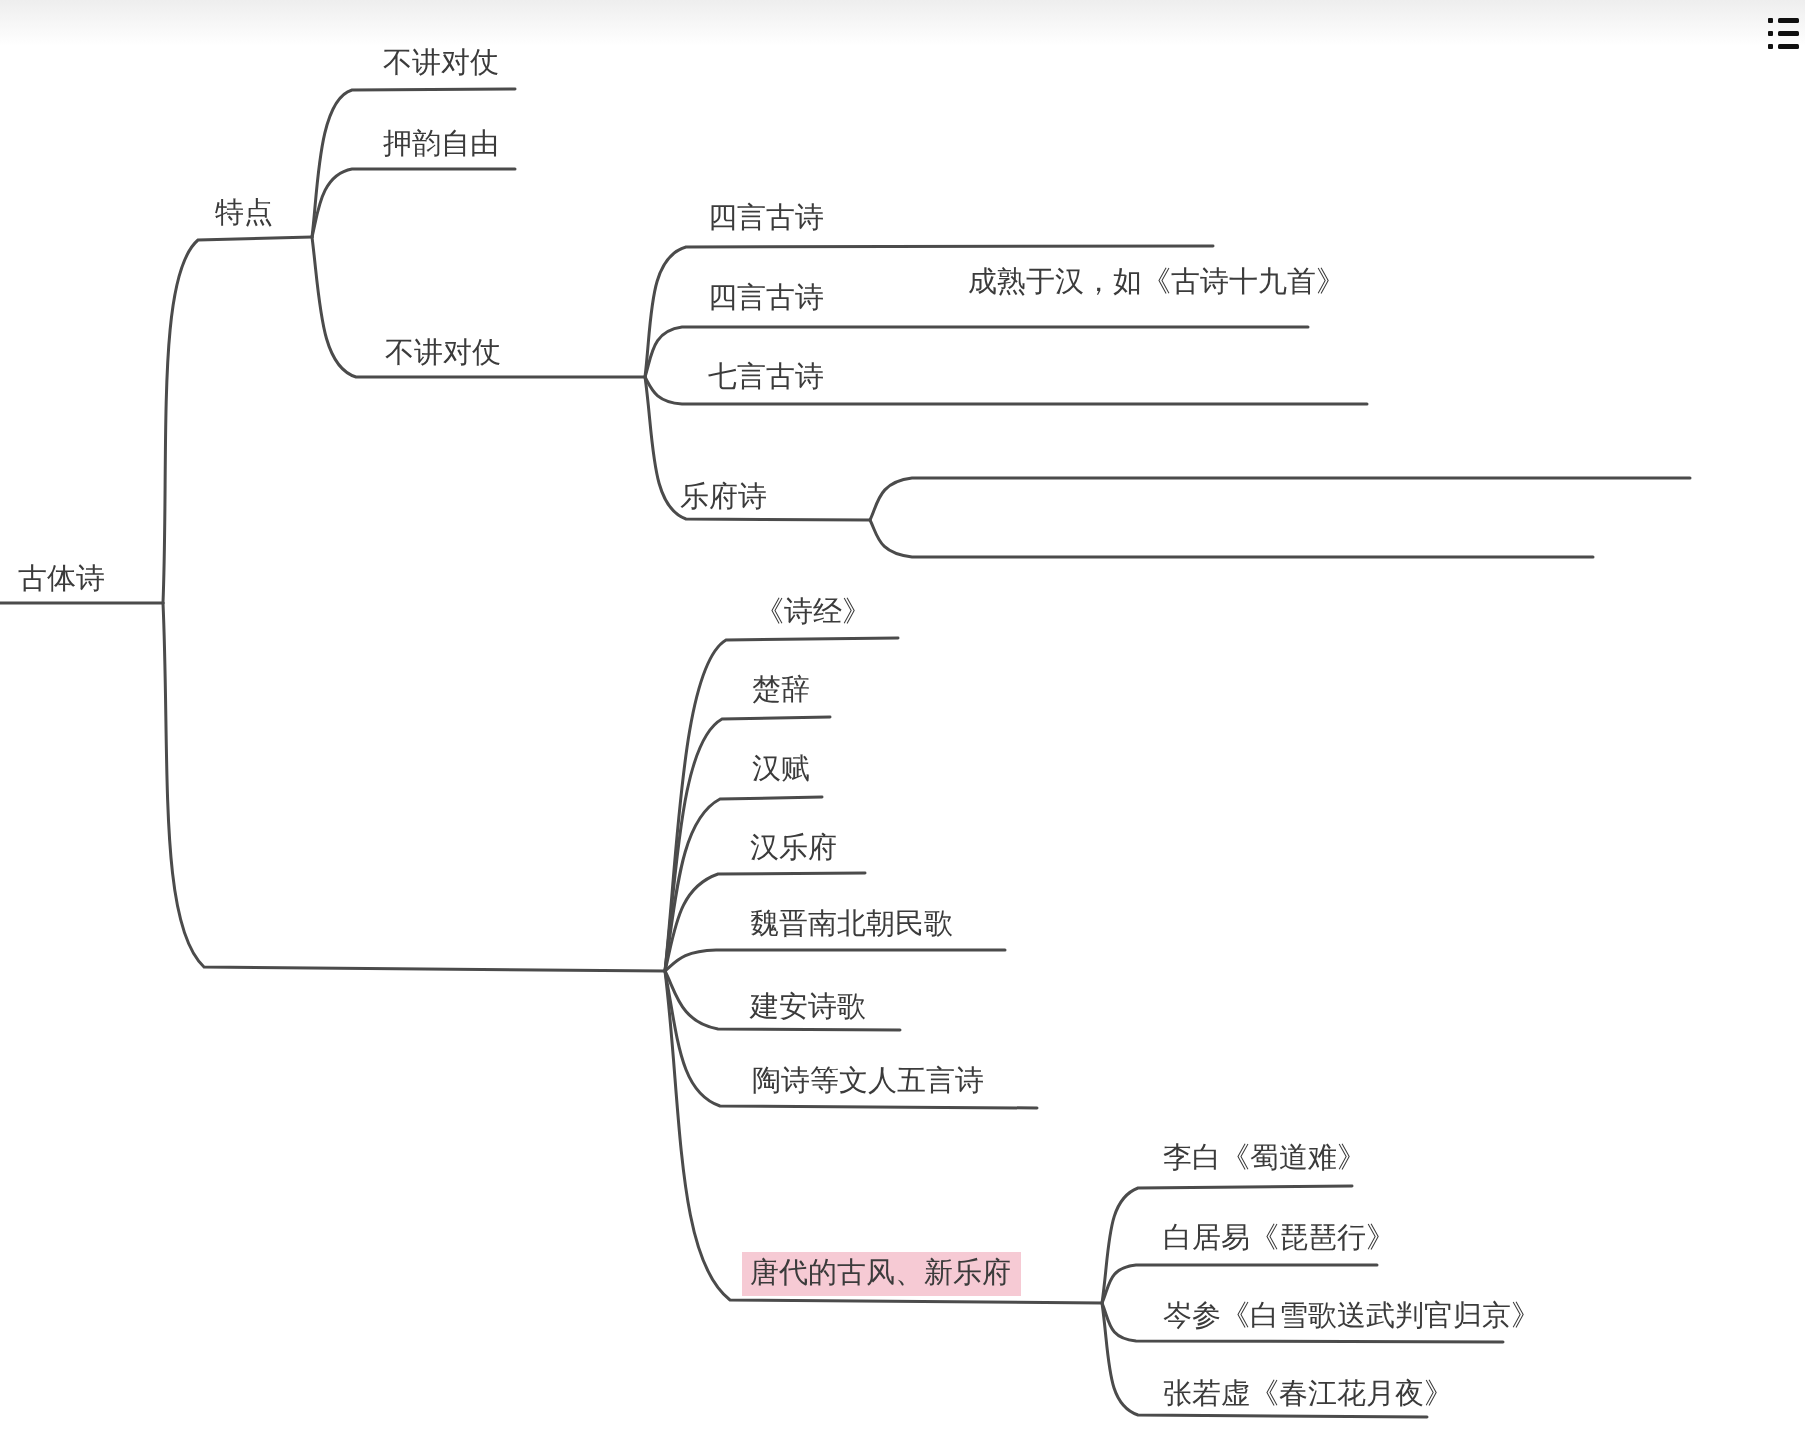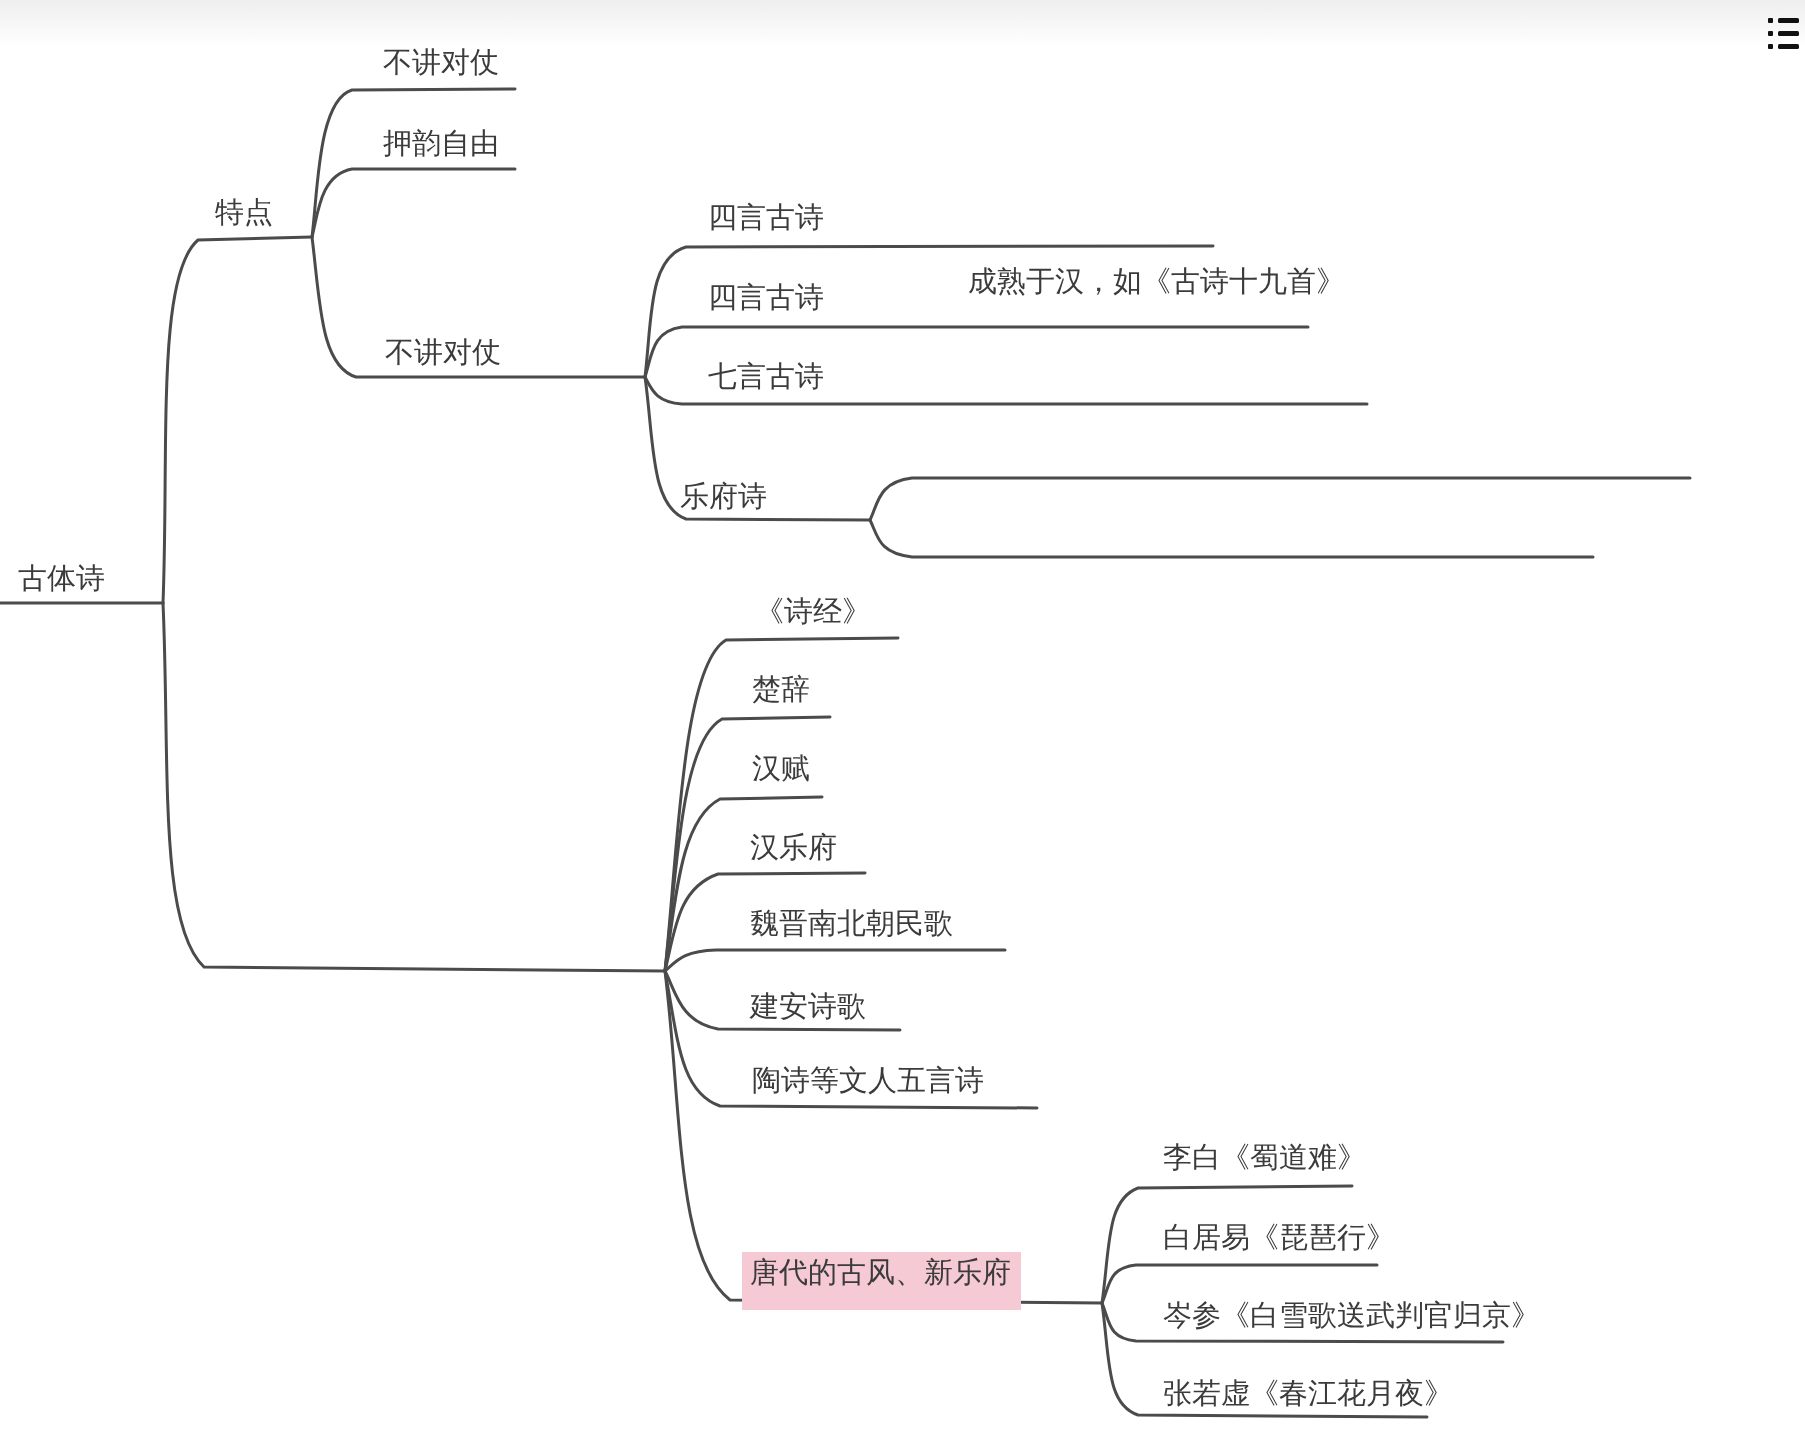--- a/index.html
+++ b/index.html
@@ -2,21 +2,21 @@
 <html><head>
 <meta charset="utf-8">
 <style>
   html,body{margin:0;padding:0;background:#ffffff;}
   body{width:1805px;height:1436px;position:relative;overflow:hidden;
        font-family:"Liberation Sans","DejaVu Sans",sans-serif;}
   .canvas{position:absolute;inset:0;}
   .links{position:absolute;left:0;top:0;}
   .links path{fill:none;stroke:#4b4b4b;stroke-width:3;stroke-linecap:round;}
   .label{position:absolute;white-space:nowrap;color:#3b3b3b;font-size:29px;line-height:1.15;}
-  .highlight{background:#f6cad4;padding:4px 10px 21px 8px;}
+  .highlight{background:#f6cad4;padding:4px 10px 7px 8px;}
   .top-shadow{position:absolute;left:0;top:0;width:1805px;height:46px;
               background:linear-gradient(180deg,#eeeeee 0%,rgba(255,255,255,0) 100%);
               pointer-events:none;}
   .icon-btn{position:absolute;left:1764px;top:14px;width:38px;height:40px;cursor:pointer;}
 </style>
 </head>
 <body>
 
 <div class="canvas">
 

